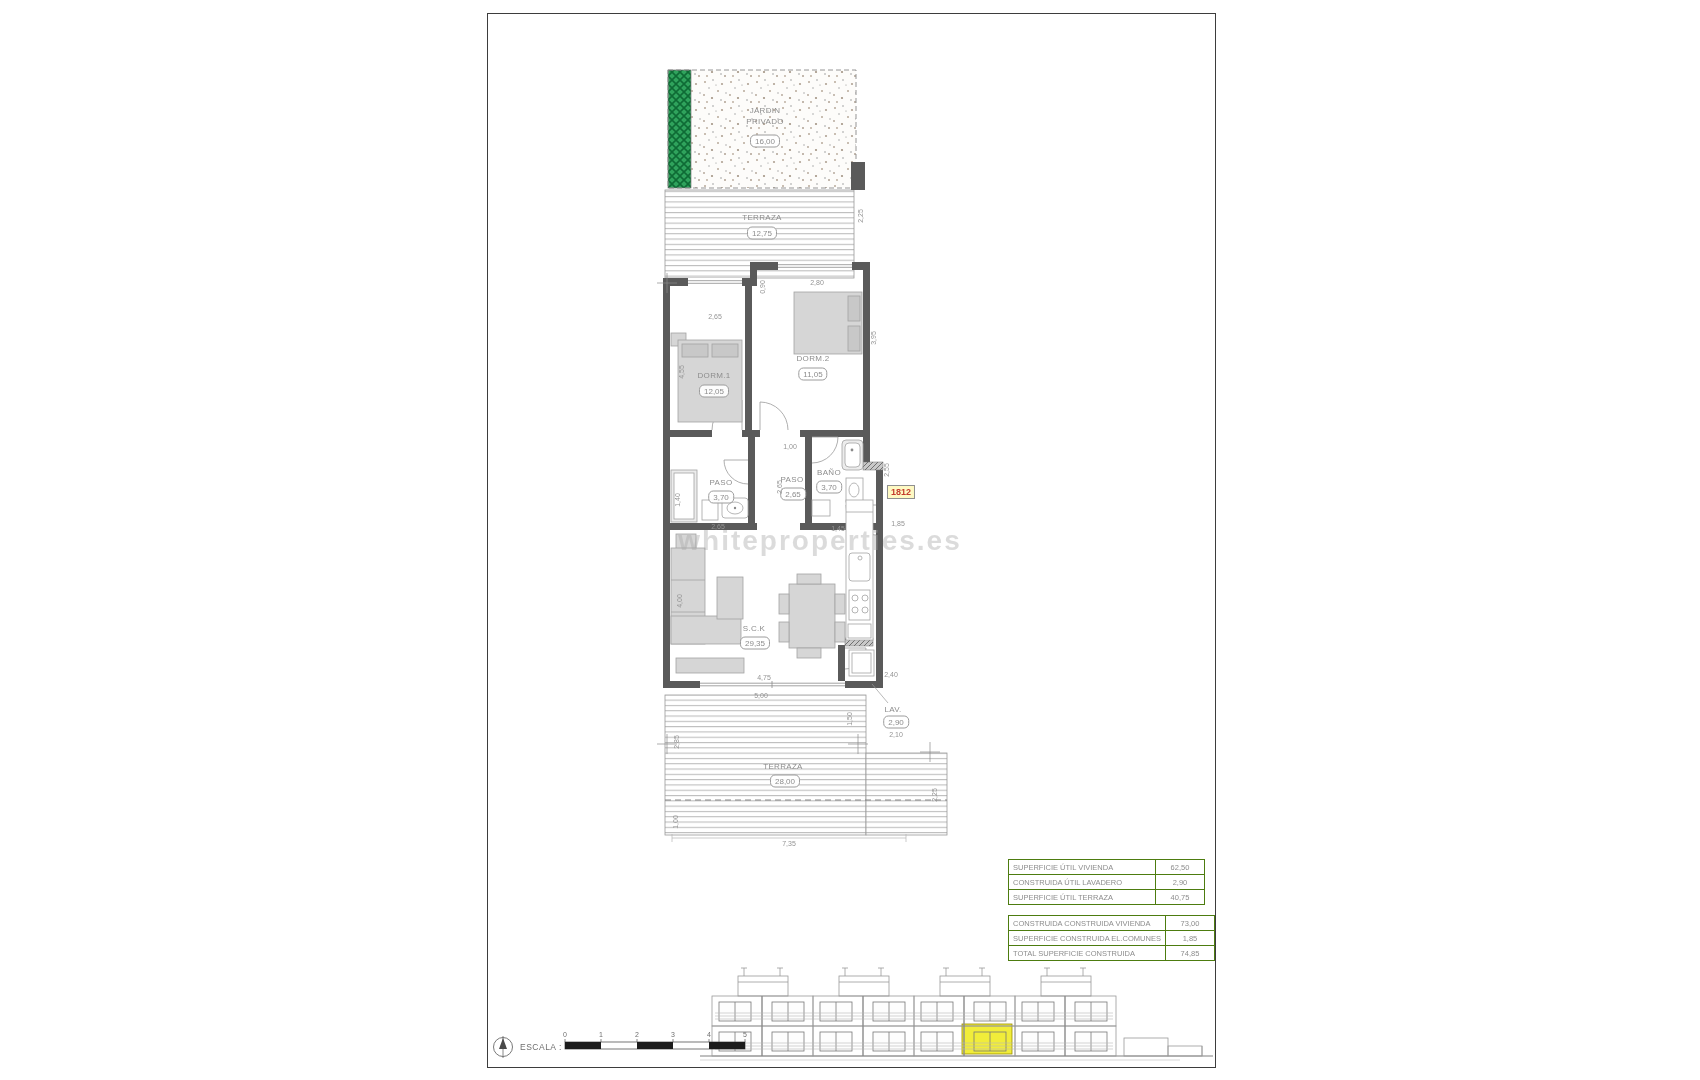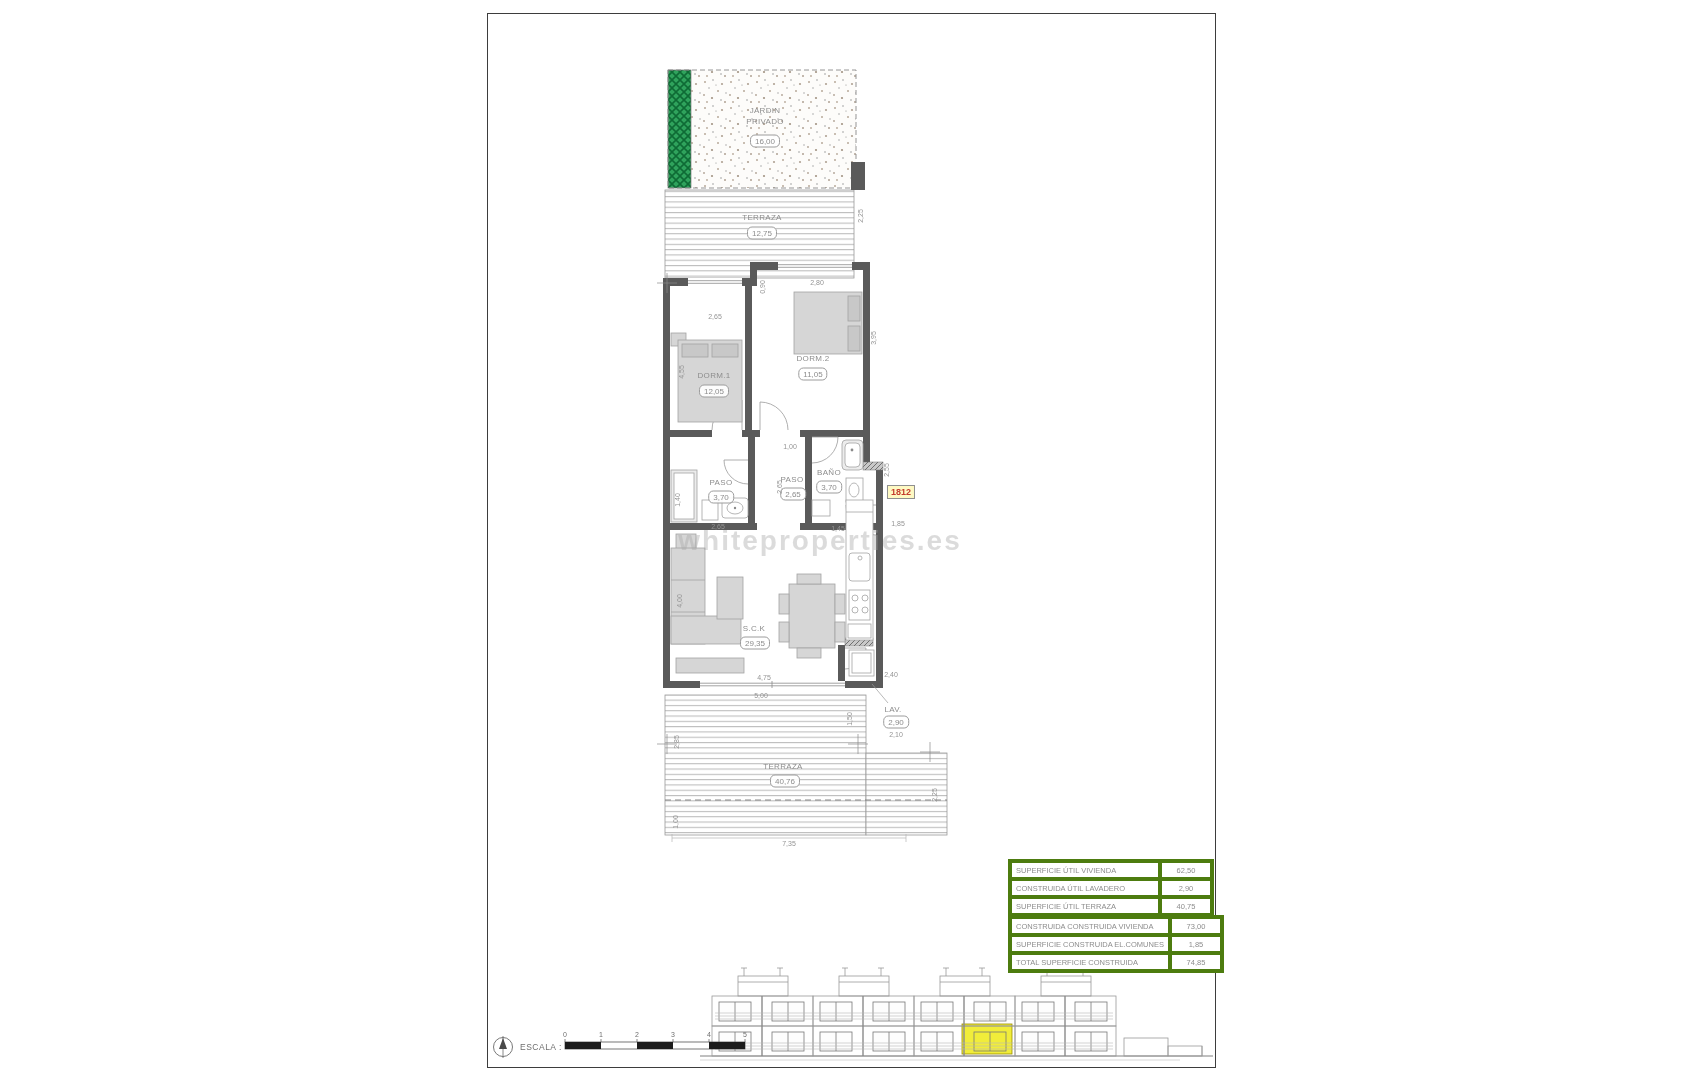--- a/index.html
+++ b/index.html
@@ -6,21 +6,21 @@
   body{width:1700px;height:1080px;position:relative;font-family:"Liberation Sans",sans-serif;overflow:hidden;}
   .sheet{position:absolute;left:487px;top:13px;width:727px;height:1053px;border:1.5px solid #3d3d3d;background:#fff;}
   svg.draw{position:absolute;left:0;top:0;}
   .lbl{position:absolute;transform:translate(-50%,-50%);font-size:8px;color:#8d8d8d;letter-spacing:.3px;white-space:nowrap;}
   .val{position:absolute;transform:translate(-50%,-50%);font-size:8px;color:#8d8d8d;border:1px solid #9c9c9c;border-radius:5px;padding:0 4px;background:rgba(255,255,255,.92);white-space:nowrap;line-height:11px;}
   .dim{position:absolute;transform:translate(-50%,-50%);font-size:7px;color:#949494;white-space:nowrap;}
   .dim.rot{transform:translate(-50%,-50%) rotate(-90deg);}
   .tag{position:absolute;transform:translate(-50%,-50%);font-size:9px;font-weight:bold;color:#c43c2e;background:#fef9c3;border:1px solid #8f8f8f;padding:0 3px;line-height:12px;white-space:nowrap;}
   .wm{position:absolute;transform:translate(-50%,-50%);font-size:28px;font-weight:bold;color:#a8a8a8;opacity:.40;letter-spacing:2px;white-space:nowrap;}
   .tbl{position:absolute;border-collapse:collapse;background:#fff;}
-  .tbl td{border:4px solid #4d7c0f;font-size:7.5px;color:#8d8d8d;height:14px;padding:0 4px;white-space:nowrap;}
+  .tbl td{border:1px solid #4d7c0f;font-size:7.5px;color:#8d8d8d;height:14px;padding:0 4px;white-space:nowrap;}
   .tbl td.l{width:138px;}
   .tbl td.v{width:40px;text-align:center;}
   .scale-label{position:absolute;font-size:8.5px;color:#6f6f6f;transform:translateY(-50%);letter-spacing:.5px;}
   .tick{position:absolute;transform:translate(-50%,-100%);font-size:7px;color:#6f6f6f;}
 </style>
 </head>
 <body>
 
 <div class="sheet"></div>
 
@@ -325,21 +325,21 @@
 <div class="lbl" style="left:792px;top:479px;">PASO</div>
 <div class="val" style="left:793px;top:494px;">2,65</div>
 <div class="lbl" style="left:829px;top:472px;">BAÑO</div>
 <div class="val" style="left:829px;top:487px;">3,70</div>
 <div class="lbl" style="left:754px;top:628px;">S.C.K</div>
 <div class="val" style="left:755px;top:643px;">29,35</div>
 <div class="lbl" style="left:893px;top:709px;">LAV.</div>
 <div class="val" style="left:896px;top:722px;">2,90</div>
 <div class="dim" style="left:896px;top:734px;">2,10</div>
 <div class="lbl" style="left:783px;top:766px;">TERRAZA</div>
-<div class="val" style="left:785px;top:781px;">40,76</div>
+<div class="val" style="left:785px;top:781px;">28,00</div>
 
 <div class="tag" style="left:901px;top:492px;">1812</div>
 
 <div class="dim rot" style="left:860px;top:216px;">2,25</div>
 <div class="dim" style="left:715px;top:316px;">2,65</div>
 <div class="dim rot" style="left:762px;top:287px;">0,90</div>
 <div class="dim" style="left:817px;top:282px;">2,80</div>
 <div class="dim rot" style="left:681px;top:372px;">4,55</div>
 <div class="dim rot" style="left:873px;top:338px;">3,95</div>
 <div class="dim" style="left:790px;top:446px;">1,00</div>

